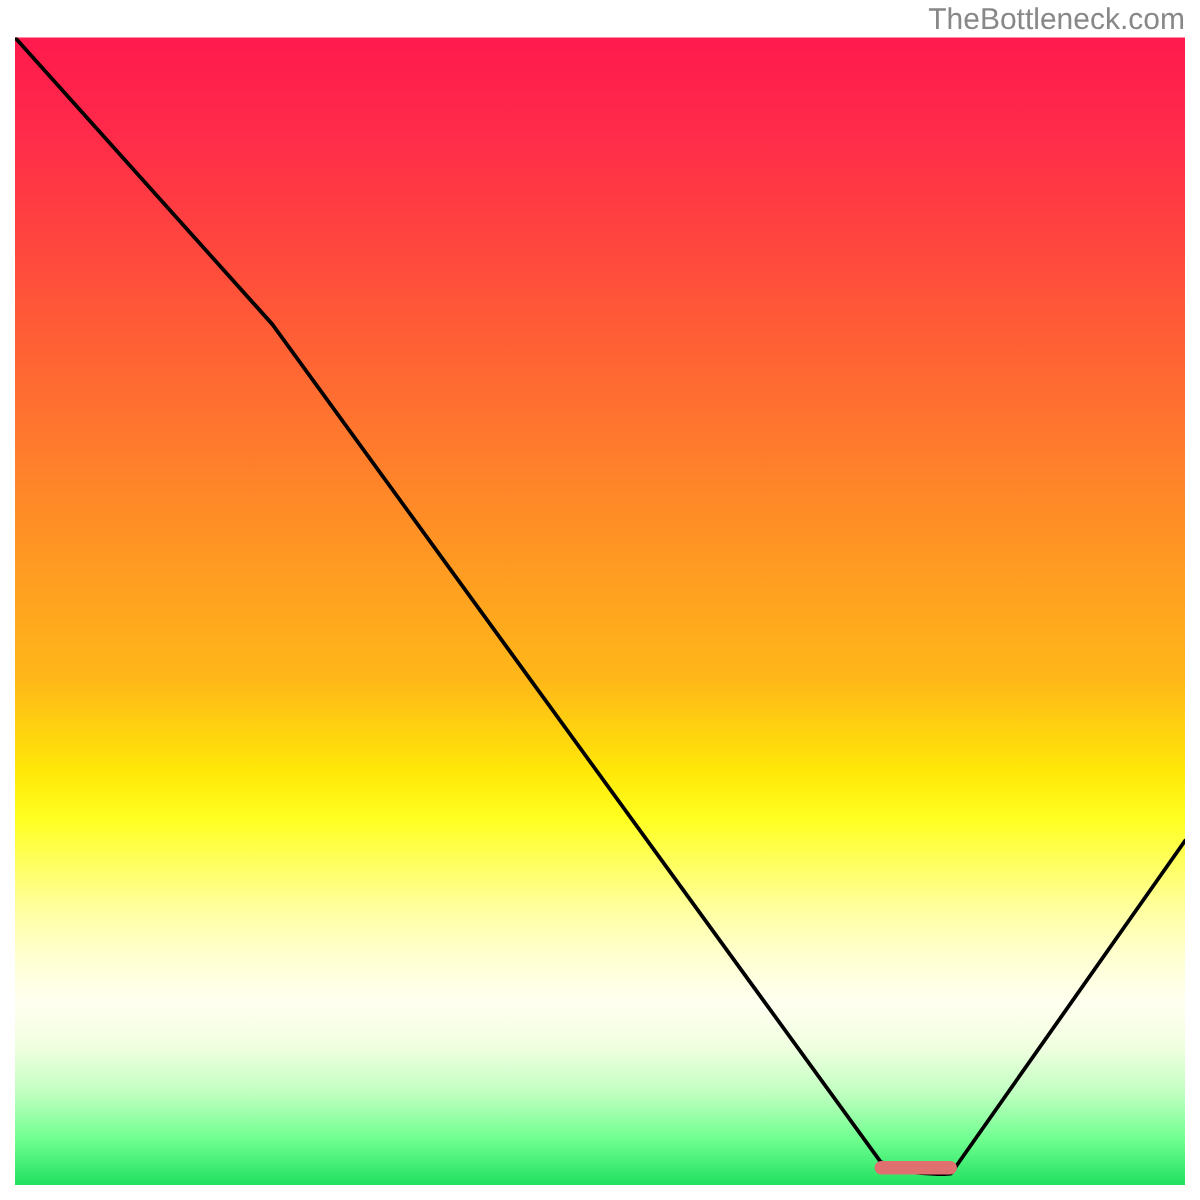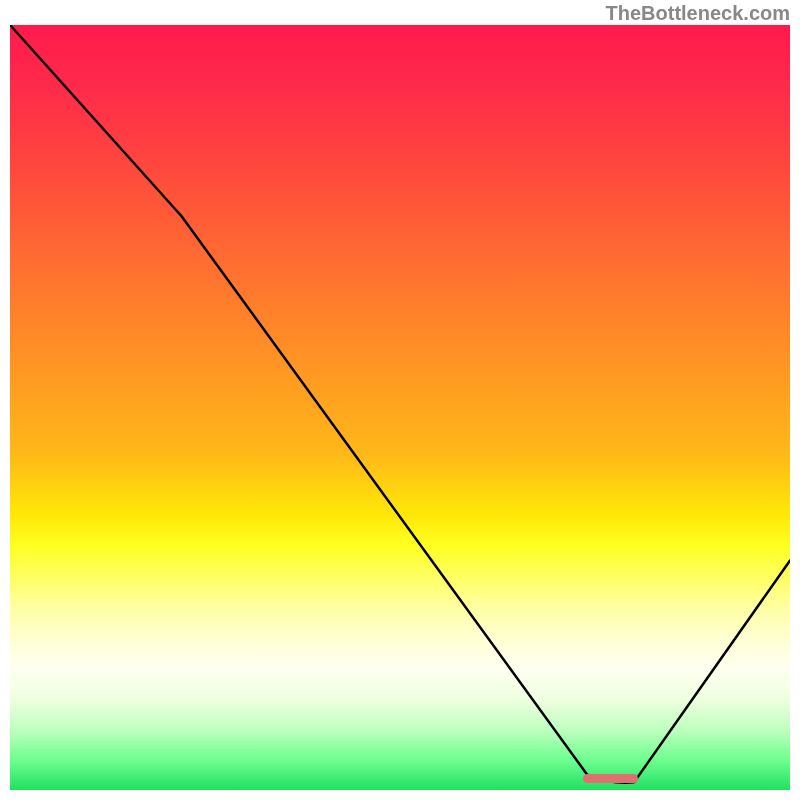--- a/index.html
+++ b/index.html
@@ -8,21 +8,21 @@
     height: 800px;
     background: #ffffff;
     position: relative;
     font-family: Arial, sans-serif;
   }
   .watermark {
     position: absolute;
     top: 2px;
     right: 10px;
     font-size: 20px;
-    font-weight: bold;
+    font-weight: normal;
     color: #888888;
     z-index: 10;
   }
   .chart-area {
     position: absolute;
     top: 25px;
     left: 10px;
     width: 780px;
     height: 765px;
   }

